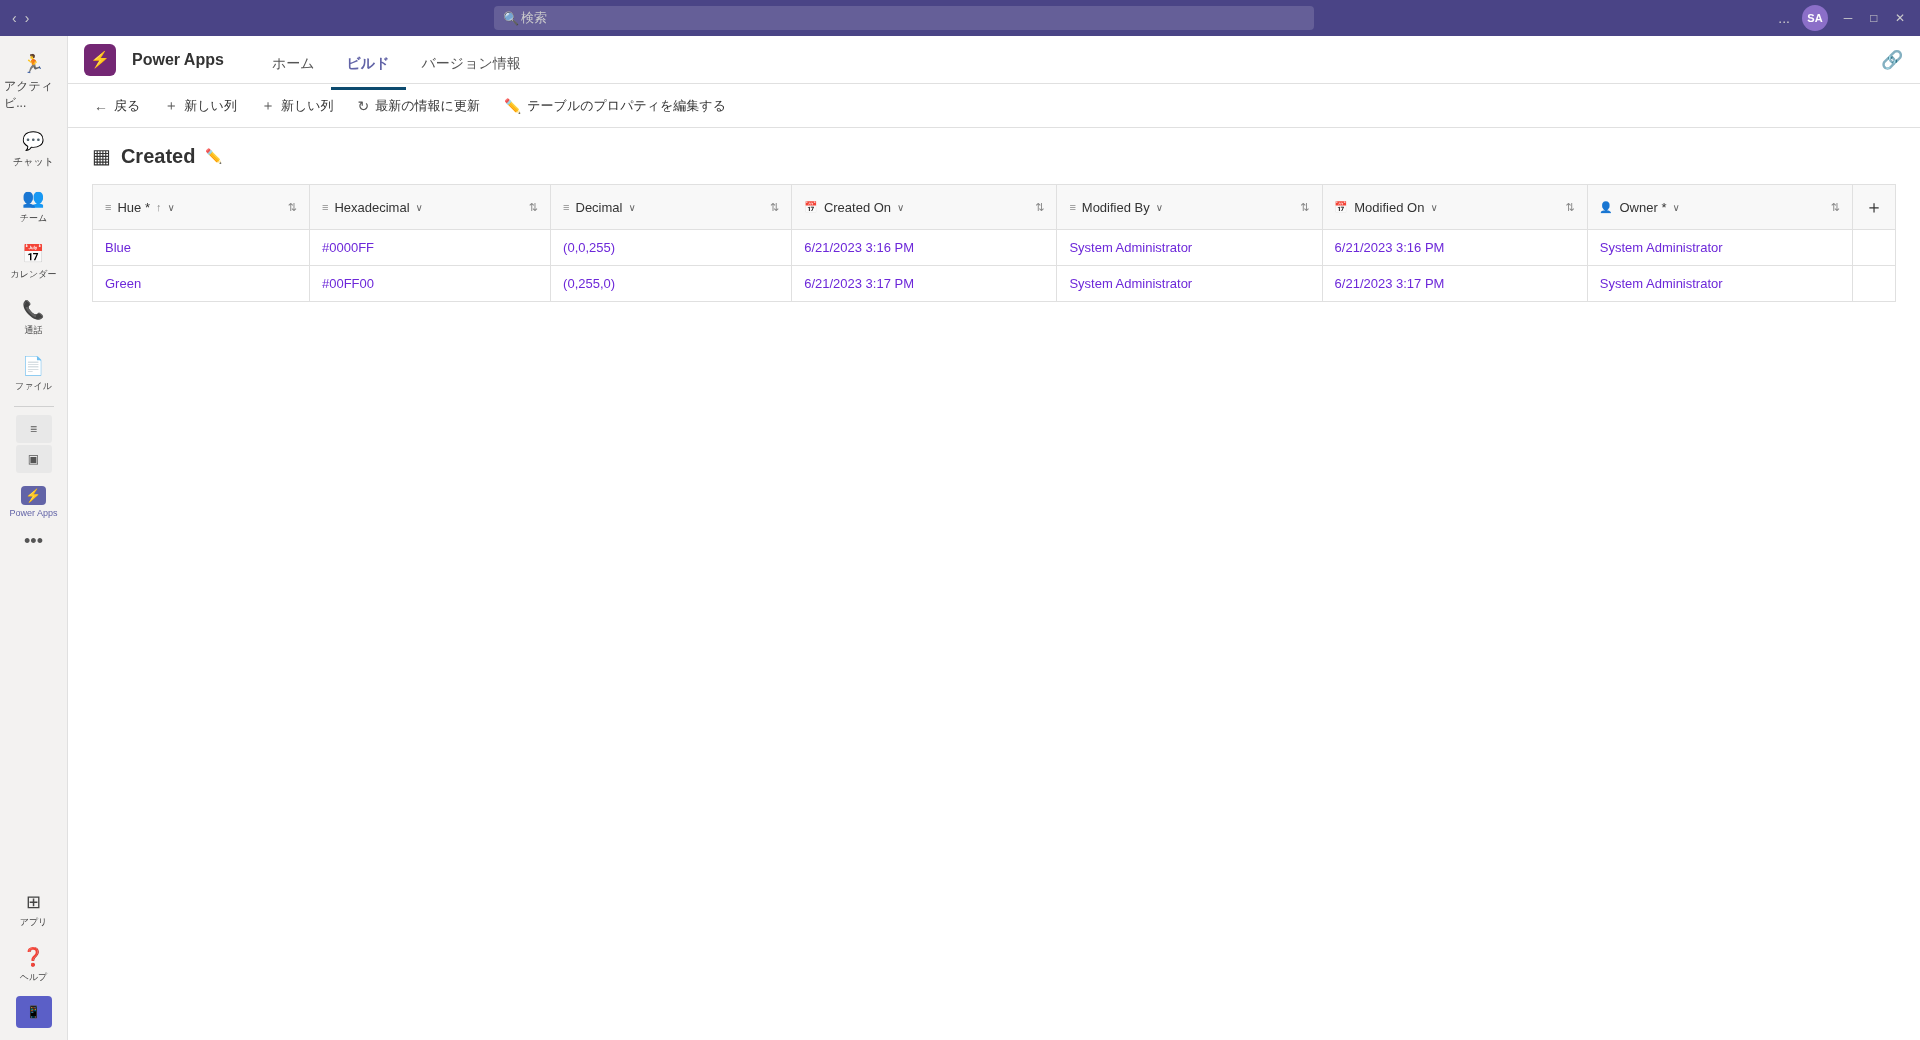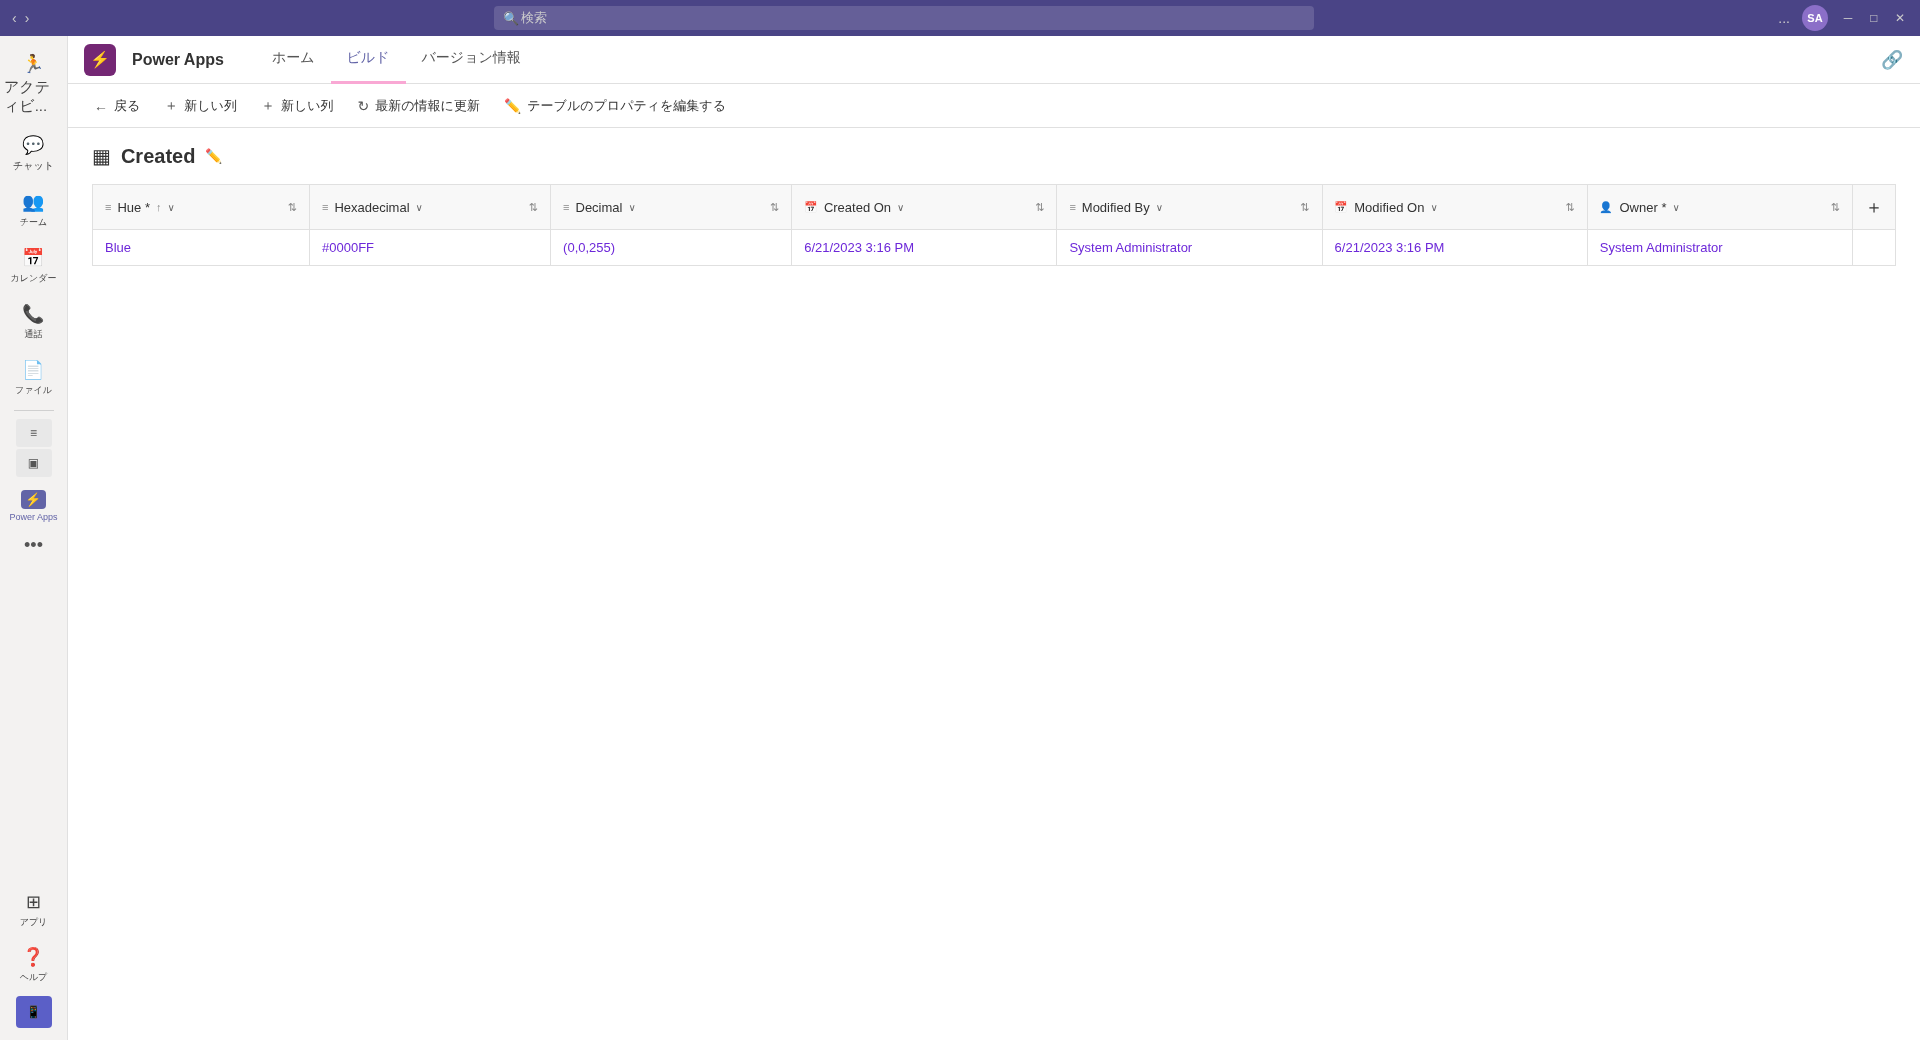--- a/index.html
+++ b/index.html
@@ -90,23 +90,23 @@
     .app-logo { width: 32px; height: 32px; background: #742774; border-radius: 6px; display: flex; align-items: center; justify-content: center; color: white; font-size: 14px; font-weight: bold; }
     .app-name { font-size: 16px; font-weight: 600; color: #333; }
     .nav-tabs { display: flex; gap: 0; margin-left: 16px; }
     .nav-tab {
       padding: 14px 16px;
       font-size: 14px;
       color: #555;
       cursor: pointer;
       border-bottom: 3px solid transparent;
       position: relative;
-      top: 0;
-    }
-    .nav-tab.active { color: #6264a7; border-bottom: 3px solid #f9a8d4; font-weight: 400; }
+      top: 6px;
+    }
+    .nav-tab.active { color: #6264a7; border-bottom: 3px solid #0c4a6e; font-weight: 700; }
     .header-right { margin-left: auto; }
     .link-icon { color: #555; font-size: 18px; cursor: pointer; }
 
     
     .toolbar {
       height: 44px;
       background: white;
       border-bottom: 1px solid #e0e0e0;
       display: flex;
       align-items: center;
@@ -197,21 +197,21 @@
       <span class="window-control">✕</span>
     </div>
   </div>
 </div>
 
 <div class="app-layout">
 
   <div class="sidebar">
     <div class="sidebar-item">
       <span class="sidebar-icon">🏃</span>
-      <span style="font-size:15px;">アクティビ...</span>
+      <span style="font-size:12px;">アクティビ...</span>
     </div>
     <div class="sidebar-item">
       <span class="sidebar-icon">💬</span>
       <span style="font-size:10px;">チャット</span>
     </div>
     <div class="sidebar-item">
       <span class="sidebar-icon">👥</span>
       <span style="font-size:9px;">チーム</span>
     </div>
     <div class="sidebar-item">
@@ -370,17 +370,27 @@
         <tr>
               <td>Blue</td>
               <td>#0000FF</td>
               <td>(0,0,255)</td>
               <td>6/21/2023 3:16 PM</td>
               <td>System Administrator</td>
               <td>6/21/2023 3:16 PM</td>
               <td>System Administrator</td>
               <td></td>
             </tr>
+            <tr>
+              <td>Green</td>
+              <td>#00FF00</td>
+              <td>(0,255,0)</td>
+              <td>6/21/2023 3:17 PM</td>
+              <td>System Administrator</td>
+              <td>6/21/2023 3:17 PM</td>
+              <td>System Administrator</td>
+              <td></td>
+            </tr>
           </tbody>
       </table>
     </div>
   </div>
 </div>
 
 </body></html>

